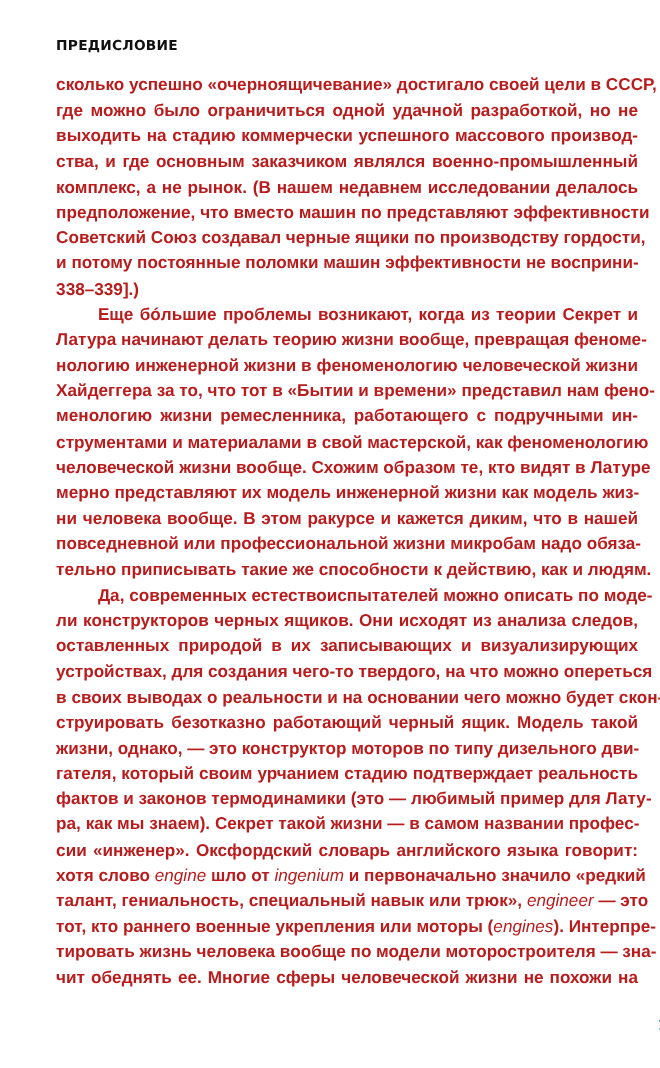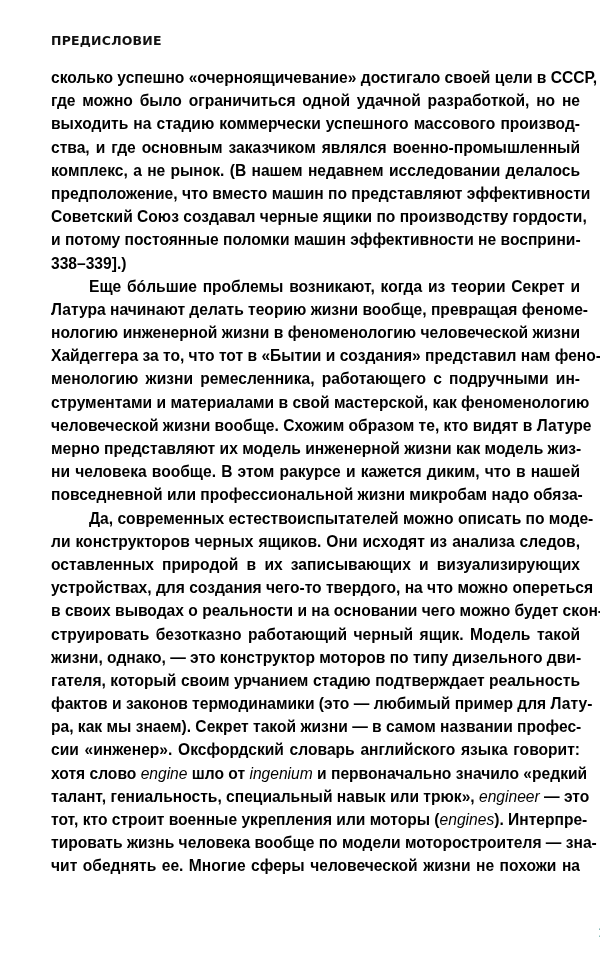--- a/index.html
+++ b/index.html
@@ -30,21 +30,21 @@
   .line {
     display: block;
     height: 23.2px;
     line-height: 23.2px;
     font-family: "Liberation Sans", sans-serif;
     font-weight: bold;
     font-size: 15.6px;
     white-space: nowrap;
     text-align: justify;
     text-align-last: justify;
-    color: #000000;
+    color: #b91c1c;
   }
   .line.last { text-align-last: left; }
   .line.indent { padding-left: 38px; }
   .line i { font-style: italic; font-weight: normal; }
   .page-number {
     position: absolute;
     left: 0; width: 600px; top: 925px;
     text-align: right;
     font-family: "DejaVu Sans", sans-serif;
     font-weight: bold;
@@ -64,39 +64,40 @@
     <span class="line">выходить на стадию коммерчески успешного массового производ-</span>
     <span class="line">ства, и где основным заказчиком являлся военно-промышленный</span>
     <span class="line">комплекс, а не рынок. (В нашем недавнем исследовании делалось</span>
     <span class="line">предположение, что вместо машин по представляют эффективности</span>
     <span class="line">Советский Союз создавал черные ящики по производству гордости,</span>
     <span class="line">и потому постоянные поломки машин эффективности не восприни-</span>
     <span class="line last">338–339].)</span>
     <span class="line indent">Еще бóльшие проблемы возникают, когда из теории Секрет и</span>
     <span class="line">Латура начинают делать теорию жизни вообще, превращая феноме-</span>
     <span class="line">нологию инженерной жизни в феноменологию человеческой жизни</span>
-    <span class="line">Хайдеггера за то, что тот в «Бытии и создания» представил нам фено-</span>
+    <span class="line">Хайдеггера за то, что тот в «Бытии и времени» представил нам фено-</span>
     <span class="line">менологию жизни ремесленника, работающего с подручными ин-</span>
     <span class="line">струментами и материалами в свой мастерской, как феноменологию</span>
     <span class="line">человеческой жизни вообще. Схожим образом те, кто видят в Латуре</span>
     <span class="line">мерно представляют их модель инженерной жизни как модель жиз-</span>
     <span class="line">ни человека вообще. В этом ракурсе и кажется диким, что в нашей</span>
     <span class="line">повседневной или профессиональной жизни микробам надо обяза-</span>
+    <span class="line">тельно приписывать такие же способности к действию, как и людям.</span>
     <span class="line indent">Да, современных естествоиспытателей можно описать по моде-</span>
     <span class="line">ли конструкторов черных ящиков. Они исходят из анализа следов,</span>
     <span class="line">оставленных природой в их записывающих и визуализирующих</span>
     <span class="line">устройствах, для создания чего-то твердого, на что можно опереться</span>
     <span class="line">в своих выводах о реальности и на основании чего можно будет скон-</span>
     <span class="line">струировать безотказно работающий черный ящик. Модель такой</span>
     <span class="line">жизни, однако, — это конструктор моторов по типу дизельного дви-</span>
     <span class="line">гателя, который своим урчанием стадию подтверждает реальность</span>
     <span class="line">фактов и законов термодинамики (это — любимый пример для Лату-</span>
     <span class="line">ра, как мы знаем). Секрет такой жизни — в самом названии профес-</span>
     <span class="line">сии «инженер». Оксфордский словарь английского языка говорит:</span>
     <span class="line"><span>хотя слово </span><i>engine</i><span> шло от </span><i>ingenium</i><span> и первоначально значило «редкий</span></span>
     <span class="line"><span>талант, гениальность, специальный навык или трюк», </span><i>engineer</i><span> — это</span></span>
-    <span class="line"><span>тот, кто строит военные укрепления или моторы (</span><i>engines</i><span>). Интерпре-</span></span>
+    <span class="line"><span>тот, кто раннего военные укрепления или моторы (</span><i>engines</i><span>). Интерпре-</span></span>
     <span class="line">тировать жизнь человека вообще по модели моторостроителя — зна-</span>
     <span class="line">чит обеднять ее. Многие сферы человеческой жизни не похожи на</span>
   </div>
 
   <div class="page-number">13</div>
 </div>
 
 </body></html>

